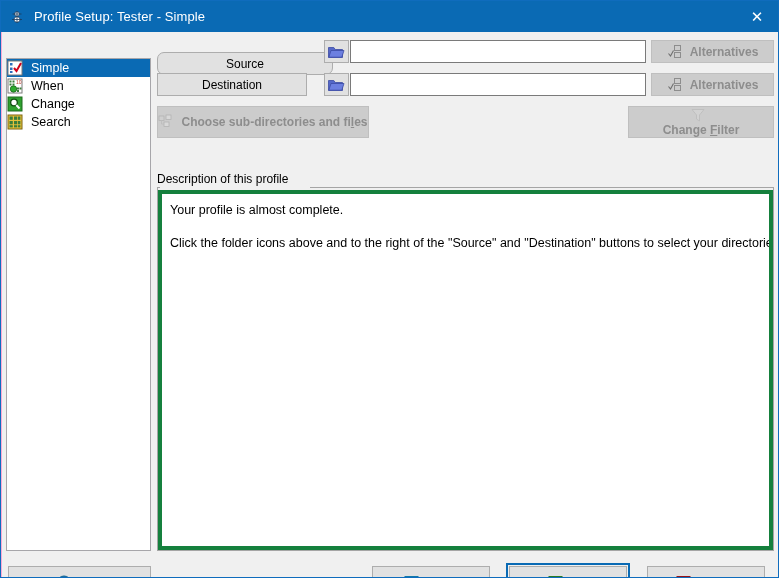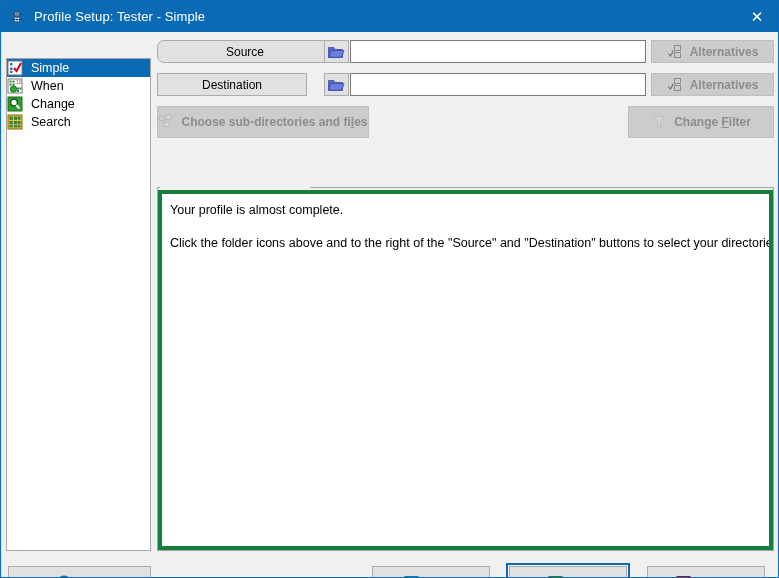--- a/index.html
+++ b/index.html
@@ -11,21 +11,21 @@
     font-family: "Liberation Sans", sans-serif;
     font-size: 12px;
     color: #000000;
     -webkit-font-smoothing: antialiased;
   }
   .window {
     position: relative;
     width: 779px;
     height: 578px;
     box-sizing: border-box;
-    background: #e5e5e5;
+    background: #f9a8d4;
     border: 1px solid #0f6cbd;
     overflow: hidden;
   }
 
   
   .titlebar {
     position: absolute;
     left: 0; top: 0;
     width: 779px;
     height: 31px;
@@ -301,21 +301,21 @@
               <rect x="7" y="11.2" width="3.3" height="2.2"></rect>
               <rect x="11" y="11.2" width="2.4" height="2.2"></rect>
             </g>
           </svg>
         </span>
         <span>Search</span>
       </div>
 
     </div>
 
-    <div class="btn" style="left:155px; top:8px; width:176px; height:23px;border-radius:7px;">
+    <div class="btn" style="left:155px; top:20px; width:176px; height:23px;border-radius:7px;">
       <span class="blabel">Source</span>
     </div>
 
     <div class="folderbtn" style="left:322px; top:8px;">
       <span>
         <svg width="17" height="14" viewBox="0 0 17 14">
           <path d="M0.5 2.5 L0.5 12.5 L14.5 12.5 L14.5 4.5 L7.3 4.5 L5.8 2.5 Z" fill="#5568c8" stroke="#3c4ba5" stroke-width="0.8"></path>
           <path d="M3 5.5 L16 5.5 L13.8 12.2 L0.8 12.2 Z" fill="#6c7fe0" stroke="#3c4ba5" stroke-width="0.8"></path>
         </svg>
       </span>
@@ -365,31 +365,32 @@
         <svg width="18" height="16" viewBox="0 0 18 16">
           <rect x="1" y="2" width="5" height="4.5" fill="#cfcfcf" stroke="#b3b3b3" stroke-width="0.8"></rect>
           <rect x="8" y="1" width="5" height="4.5" fill="#d8d8d8" stroke="#b3b3b3" stroke-width="0.8"></rect>
           <rect x="6" y="8" width="5" height="4.5" fill="#d8d8d8" stroke="#b3b3b3" stroke-width="0.8"></rect>
           <path d="M3.5 6.5 L3.5 10 L6 10" stroke="#bdbdbd" stroke-width="0.9" fill="none"></path>
         </svg>
       </span>
       <span class="blabel"><span>Choose sub-directories and fi</span><u>l</u><span>es</span></span>
     </div>
 
-    <div class="btn disabled" style="left:626px; top:74px; width:146px; height:32px;">
+    <div class="btn disabled" style="left:626px; top:74px; width:146px; height:32px;flex-direction:column;">
       <span class="bicon">
         <svg width="16" height="16" viewBox="0 0 16 16">
           <path d="M2 2.5 L14 2.5 L9.5 8 L9.5 14 L6.5 12 L6.5 8 Z" fill="#d2d2d2" stroke="#bbbbbb" stroke-width="0.8"></path>
         </svg>
       </span>
       <span class="blabel"><span>Change </span><u>F</u><span>ilter</span></span>
     </div>
 
     <div class="group-topline-left"></div>
     <div class="group-topline-right" style="left:308px; width:464px;"></div>
+    <div class="group-label">Description of this profile</div>
     <div class="groupbox"></div>
 
     <div class="desc-area">
       <div class="desc-line">Your profile is almost complete.</div>
       <div class="desc-gap"></div>
       <div class="desc-line">Click the folder icons above and to the right of the "Source" and "Destination" buttons to select your directories.</div>
     </div>
 
     <div class="bottombar">
 

